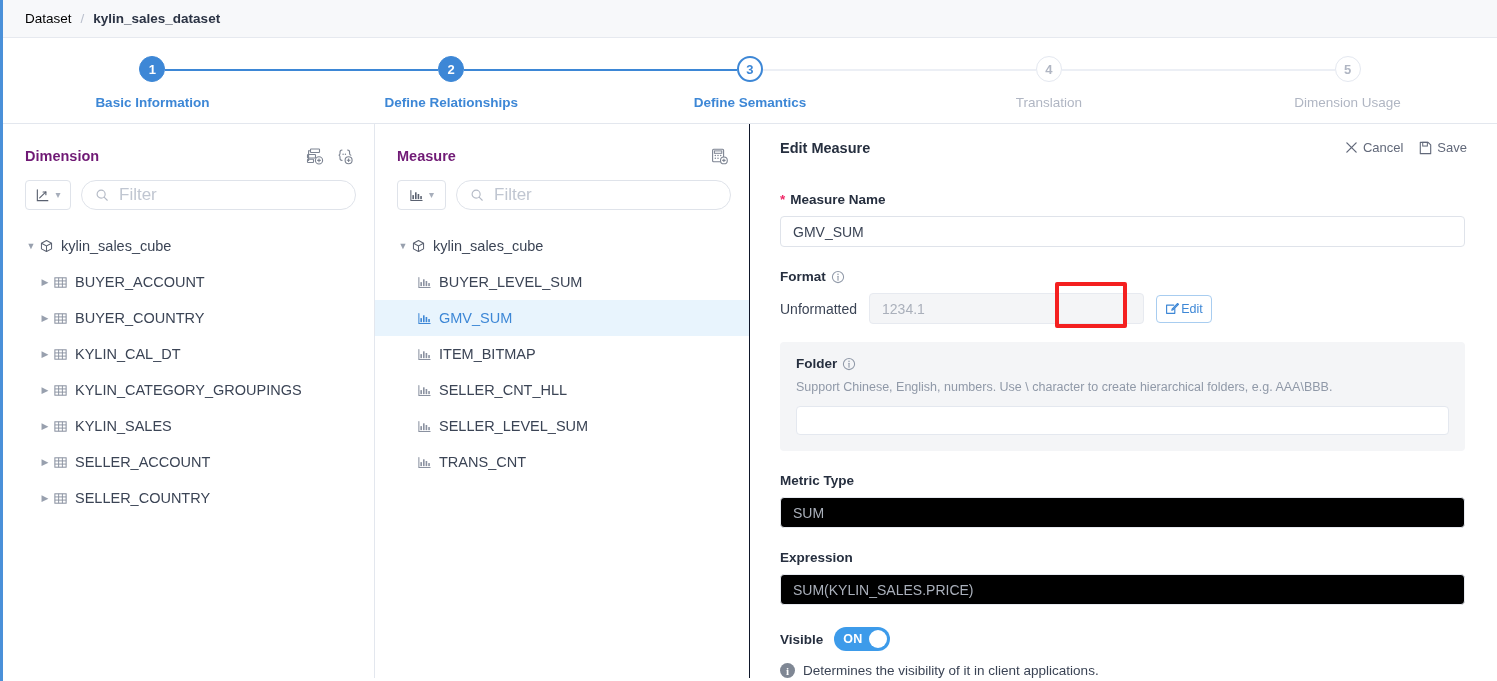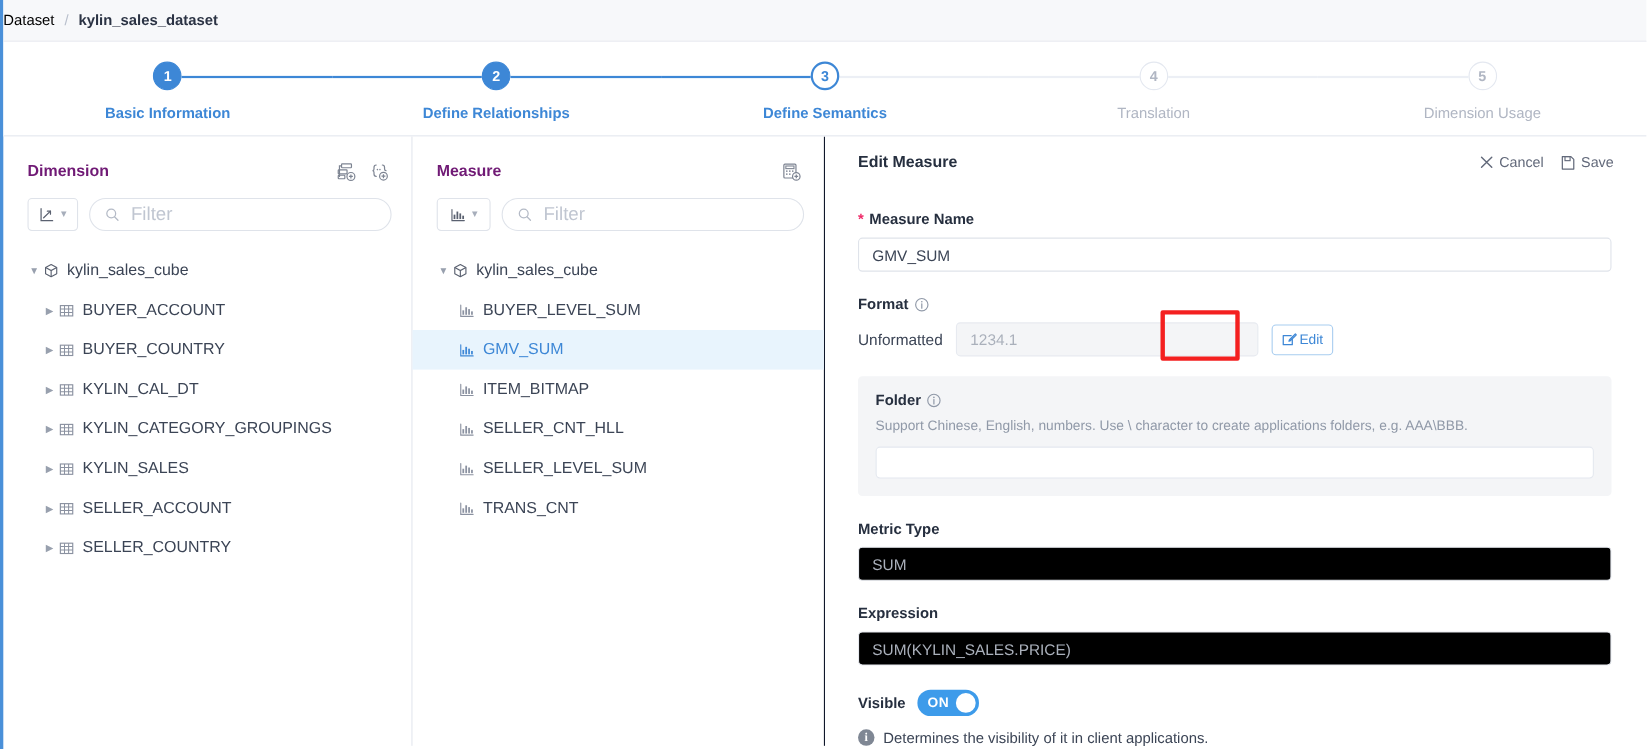--- a/index.html
+++ b/index.html
@@ -15,20 +15,21 @@
     background: #ffffff;
     border-left: 3px solid #4a90d9;
   }
 
   
   .breadcrumb {
     height: 38px;
     background: #f7f8fa;
     border-bottom: 1px solid #e6e9ef;
     display: flex; align-items: center;
+    padding-left: 22px;
     font-size: 13.5px;
   }
   .bc-sep { color: #b9bfcc; margin: 0 9px; }
   .bc-current { color: #2b3344; font-weight: 600; }
 
   
   .stepper {
     position: relative;
     height: 86px;
     background: #ffffff;
@@ -606,21 +607,21 @@
           <div class="fld-label">
             <span>Folder</span>
             <span class="icn">
               <svg width="14" height="14" viewBox="0 0 14 14">
                   <circle cx="7" cy="7" r="5.6" fill="none" stroke="#9099a8" stroke-width="1.05"></circle>
                   <circle cx="7" cy="4.3" r=".75" fill="#9099a8"></circle>
                   <path d="M7 6.2v4" stroke="#9099a8" stroke-width="1.1" stroke-linecap="round"></path>
                 </svg>
             </span>
           </div>
-          <p class="folder-hint">Support Chinese, English, numbers. Use \ character to create applications folders, e.g. AAA\BBB.</p>
+          <p class="folder-hint">Support Chinese, English, numbers. Use \ character to create hierarchical folders, e.g. AAA\BBB.</p>
           <div class="inp folder-inp">
             <span></span>
           </div>
         </div>
 
         <div class="fld-label">
           <span>Metric Type</span>
         </div>
         <div class="inp disabled mb22">
           <span>SUM</span>

